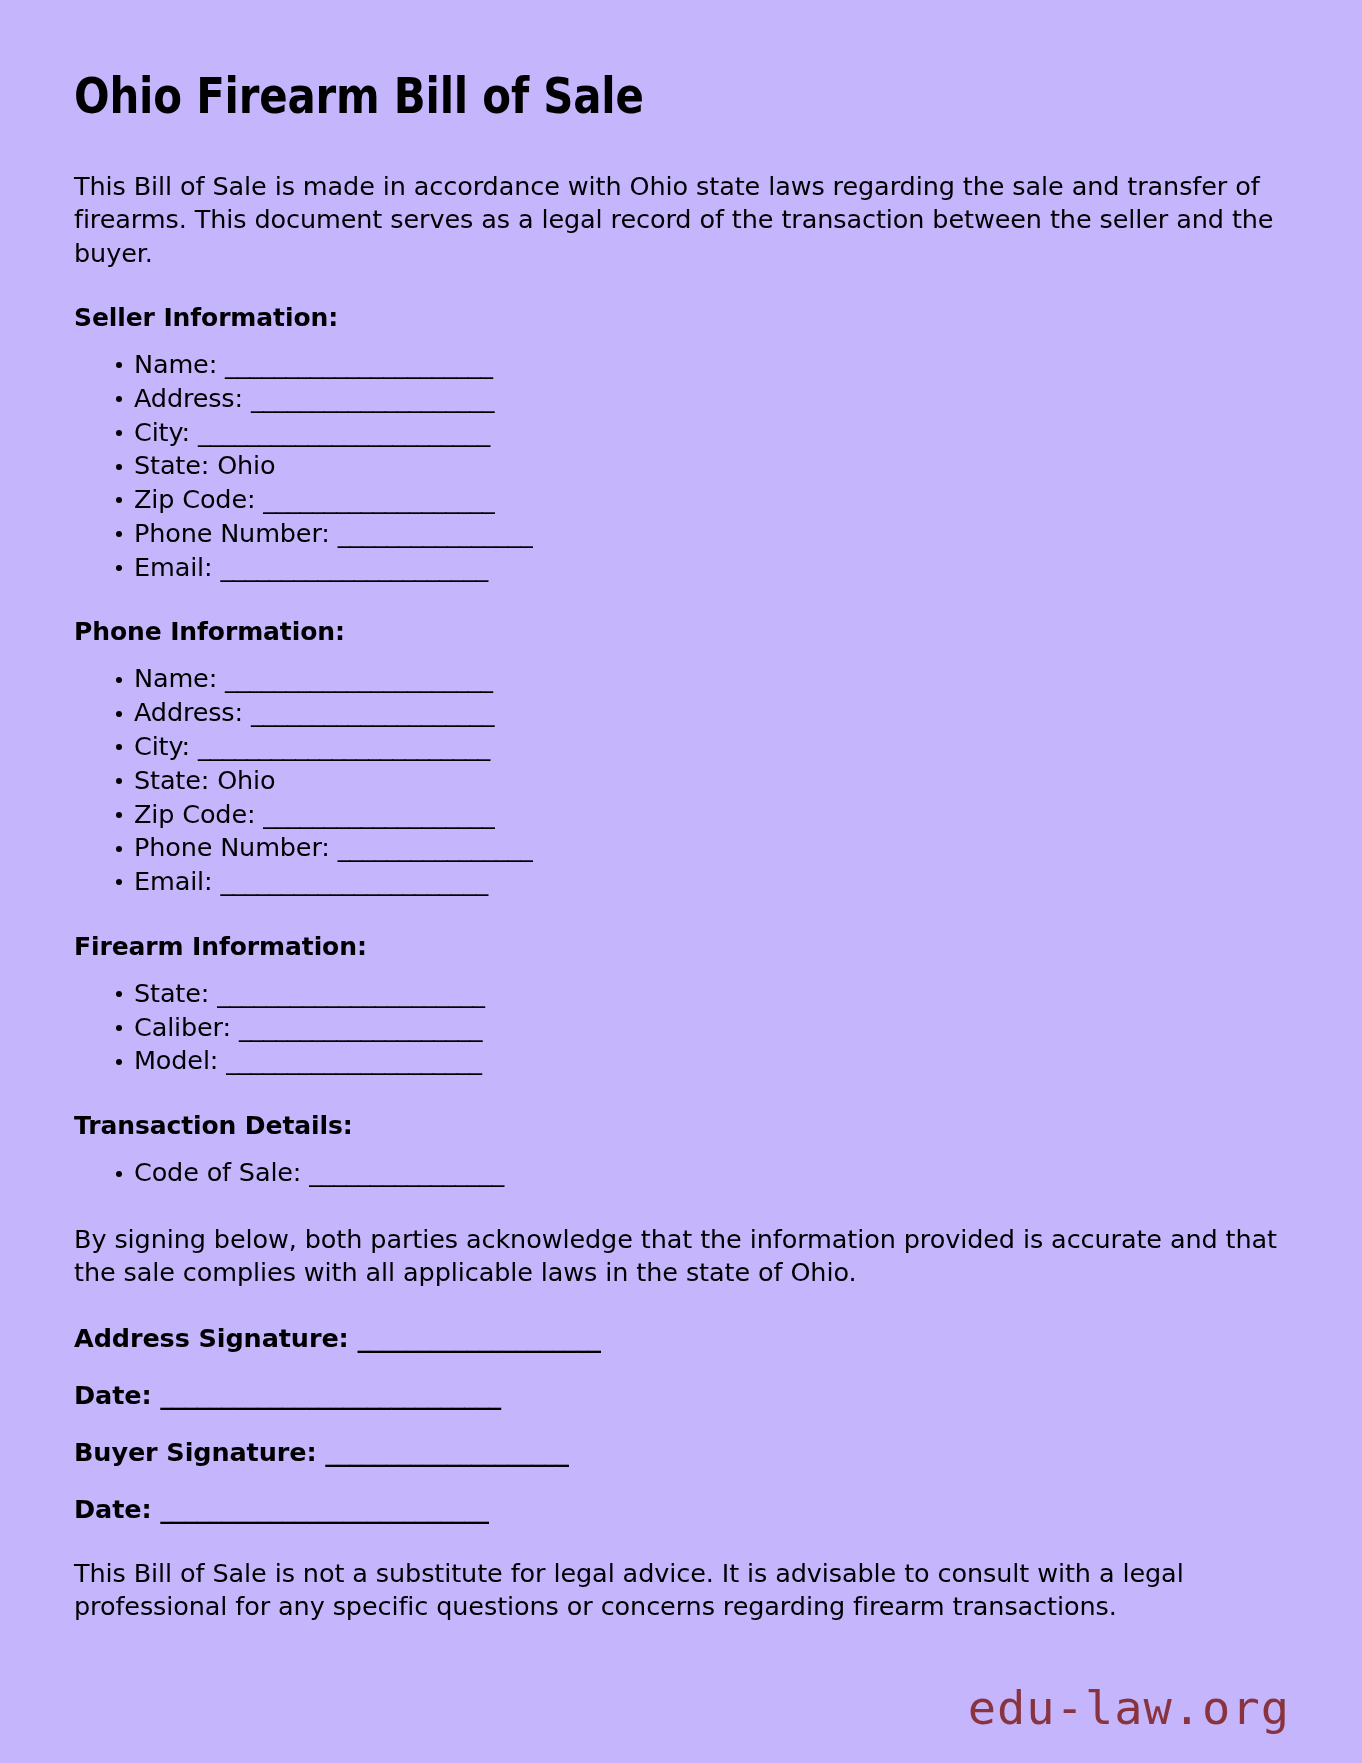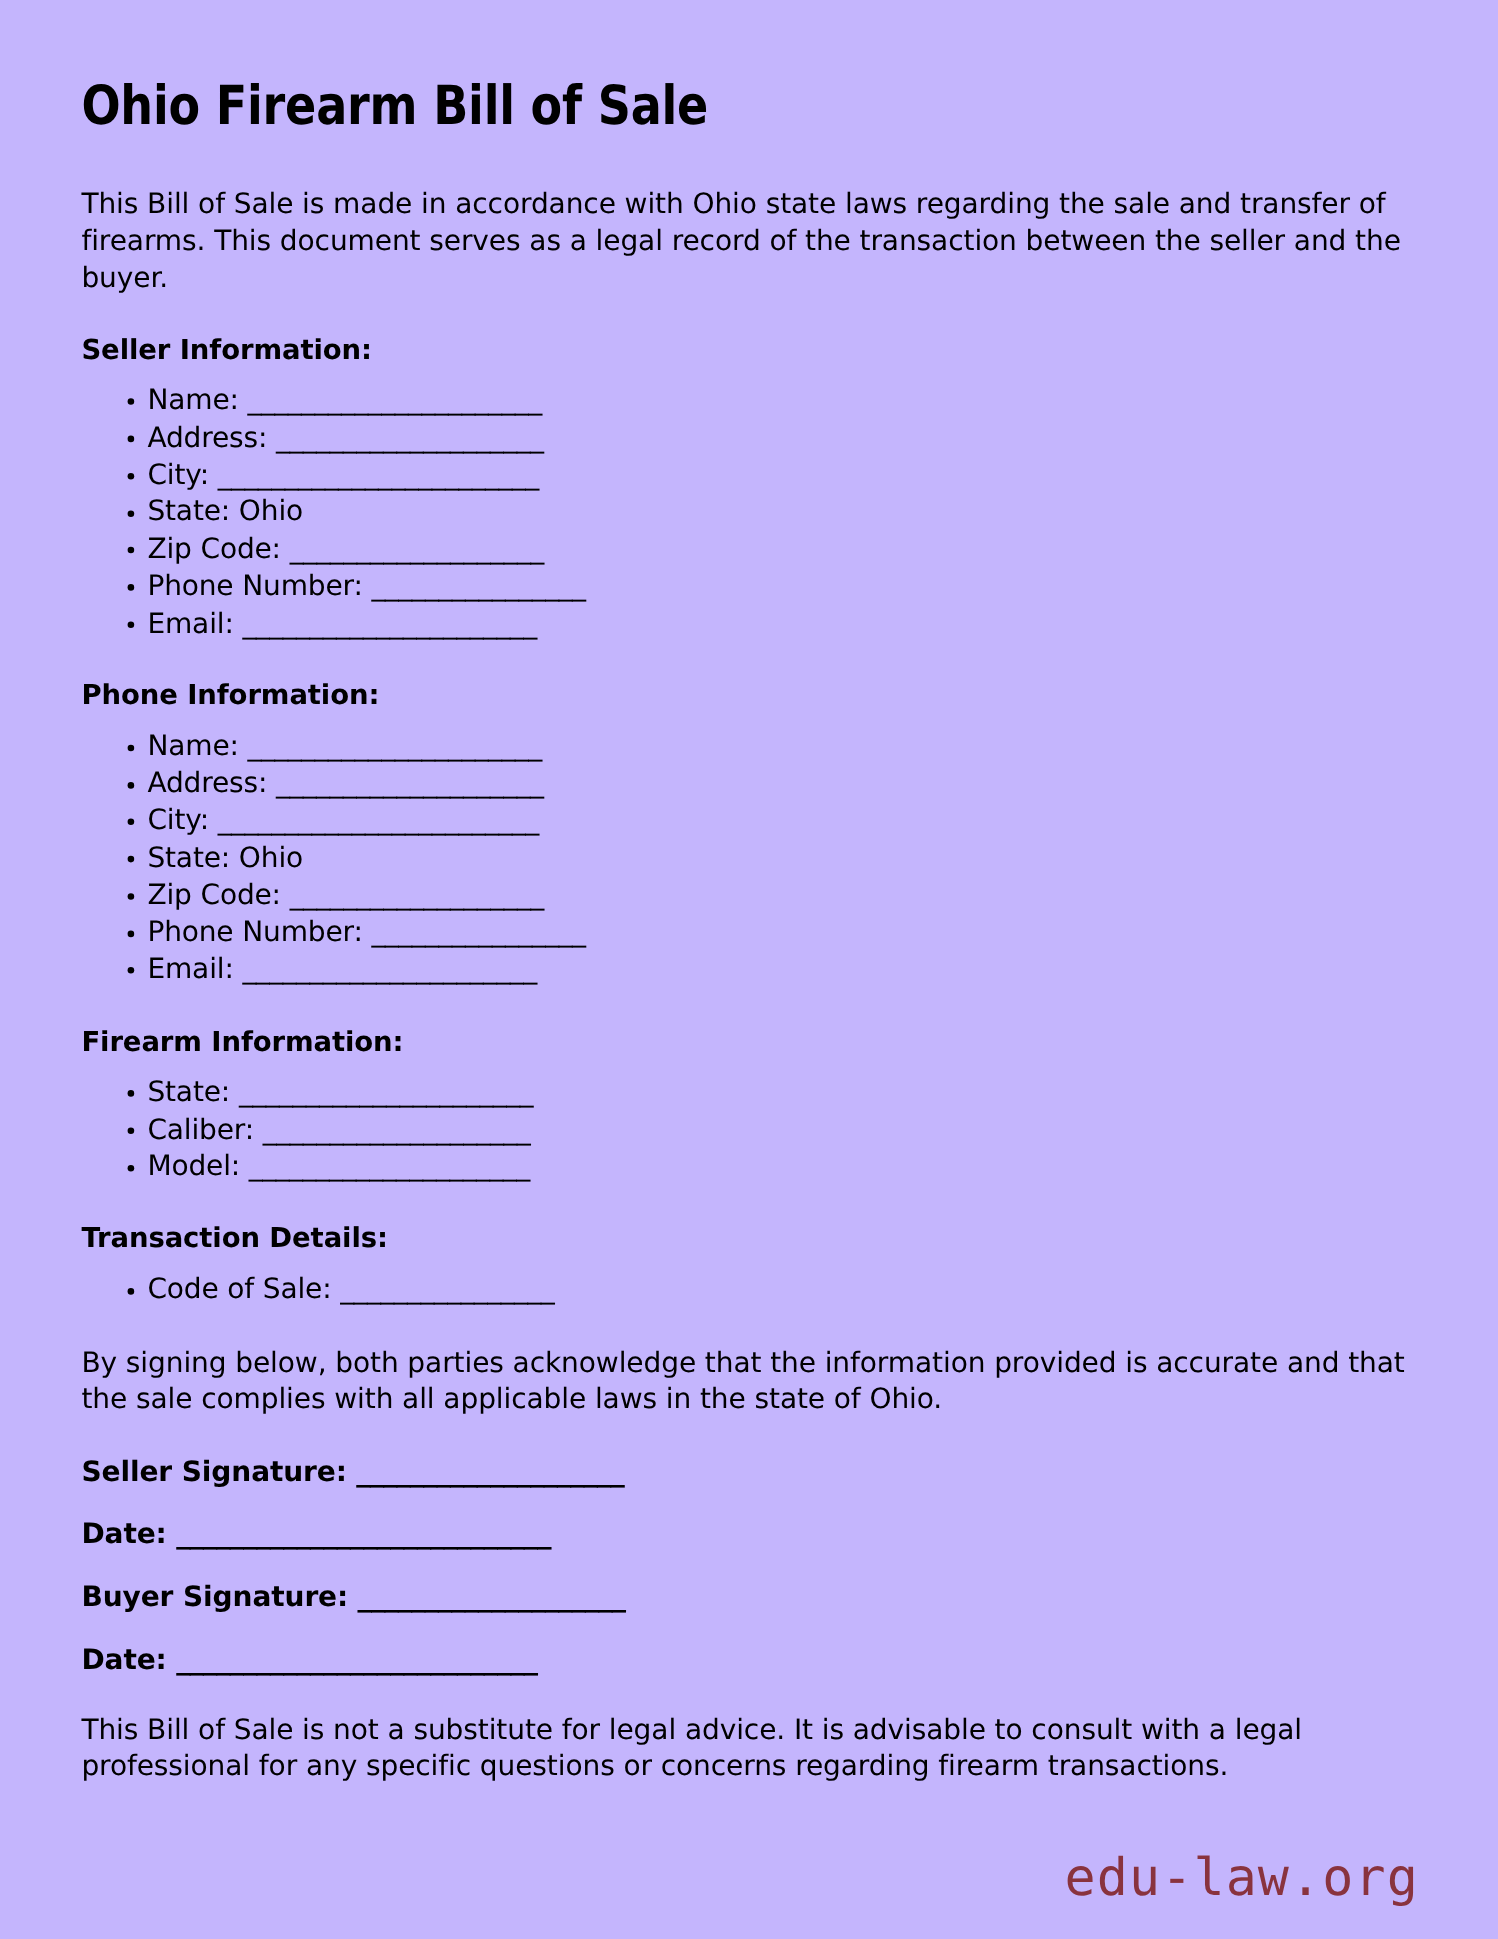--- a/index.html
+++ b/index.html
@@ -71,21 +71,20 @@
     position: absolute;
     left: 42px;
     top: 0.56em;
     width: 6px;
     height: 6px;
     background: #000;
     border-radius: 50%;
   }
   .rule {
     letter-spacing: -0.6px;
-    font-style: italic;
   }
 
   .sig-line {
     font-size: 25.5px;
     font-weight: bold;
     letter-spacing: -0.1px;
     white-space: nowrap;
     margin: 0;
   }
 
@@ -159,21 +158,21 @@
   <ul class="field-list">
     <li><span class="bullet-dot"></span><span>Code of Sale:</span> <span class="rule">________________</span></li>
   </ul>
 
   <div class="spacer-md"></div>
 
   <p class="ack-para">By signing below, both parties acknowledge that the information provided is accurate and that the sale complies with all applicable laws in the state of Ohio.</p>
 
   <div class="spacer-md"></div>
 
-  <p class="sig-line"><span>Seller Signature:</span> <span class="rule">____________________</span></p>
+  <p class="sig-line"><span>Address Signature:</span> <span class="rule">____________________</span></p>
 
   <div class="spacer-sm"></div>
 
   <p class="sig-line"><span>Date:</span> <span class="rule">____________________________</span></p>
 
   <div class="spacer-sm"></div>
 
   <p class="sig-line"><span>Buyer Signature:</span> <span class="rule">____________________</span></p>
 
   <div class="spacer-sm"></div>

